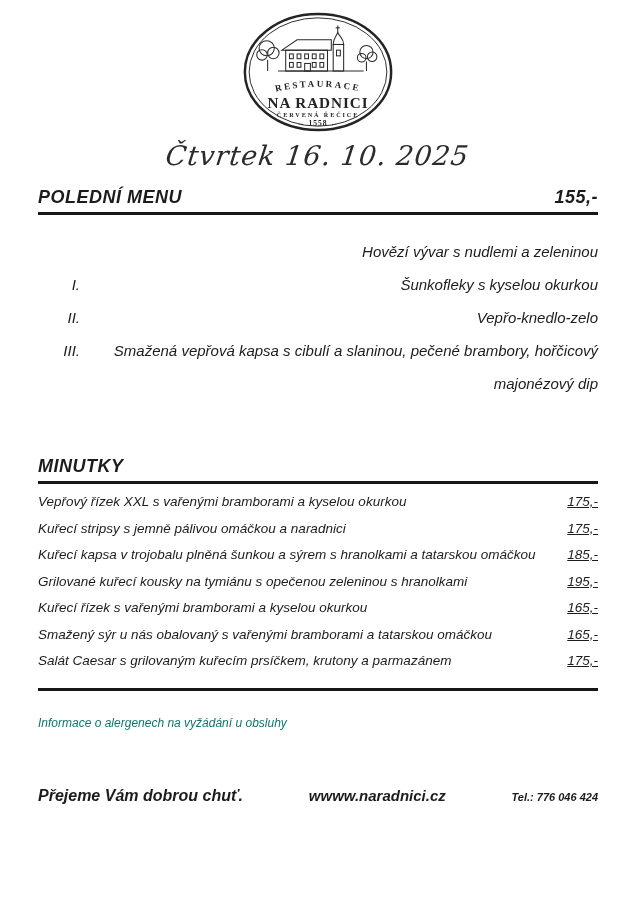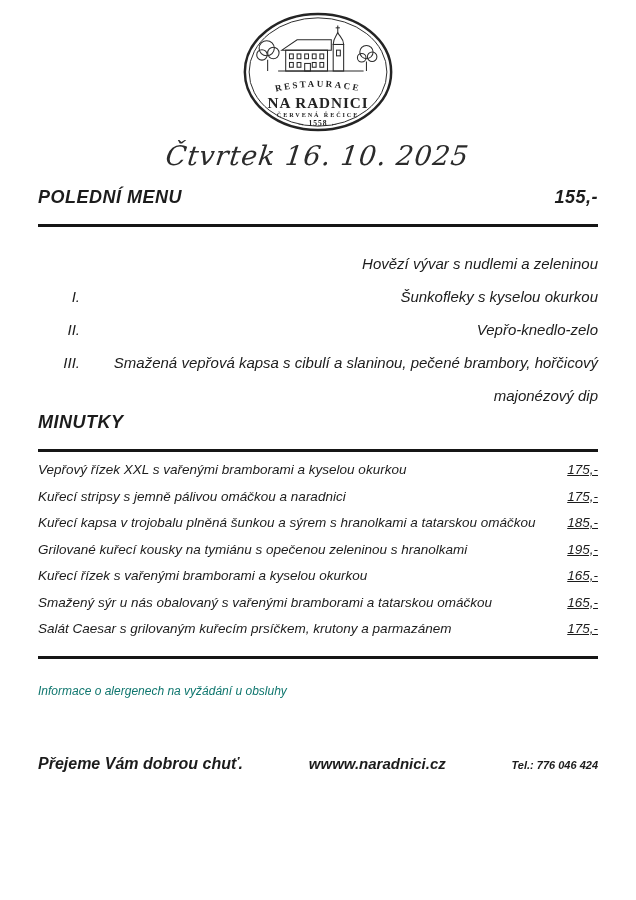--- a/index.html
+++ b/index.html
@@ -10,24 +10,24 @@
   .logo-wrap{padding-top:12px;text-align:center;}
   .logo-wrap svg{display:block;margin:0 auto;}
 
   .date{margin-top:8px;text-align:center;font-family:"DejaVu Serif",serif;
         font-style:italic;font-size:27px;letter-spacing:1px;color:#2b2b2b;}
   .date span{display:inline-block;transform:skewX(-7deg);}
 
   .content{margin:0 38px;font-style:italic;}
 
   .sec-head{display:flex;justify-content:space-between;align-items:flex-end;
-            padding-bottom:16px;border-bottom:3px solid #161616;
+            padding-bottom:4px;border-bottom:3px solid #161616;
             font-size:18px;font-weight:bold;letter-spacing:.5px;}
   .lunch-head{margin-top:16px;}
-  .minutky-head{}
+  .minutky-head{margin-top:56px;}
 
   .lunch-list{margin-top:20px;font-size:15px;line-height:33px;text-align:right;}
   .lunch-item{display:flex;}
   .numeral{width:42px;flex-shrink:0;}
   .itext{flex:1;}
 
   .m-items{margin-top:5px;font-size:13.5px;line-height:26.5px;}
   .mrow{display:flex;justify-content:space-between;}
   .mname{white-space:nowrap;}
   .mprice{flex-shrink:0;margin-left:8px;text-decoration:underline;}

